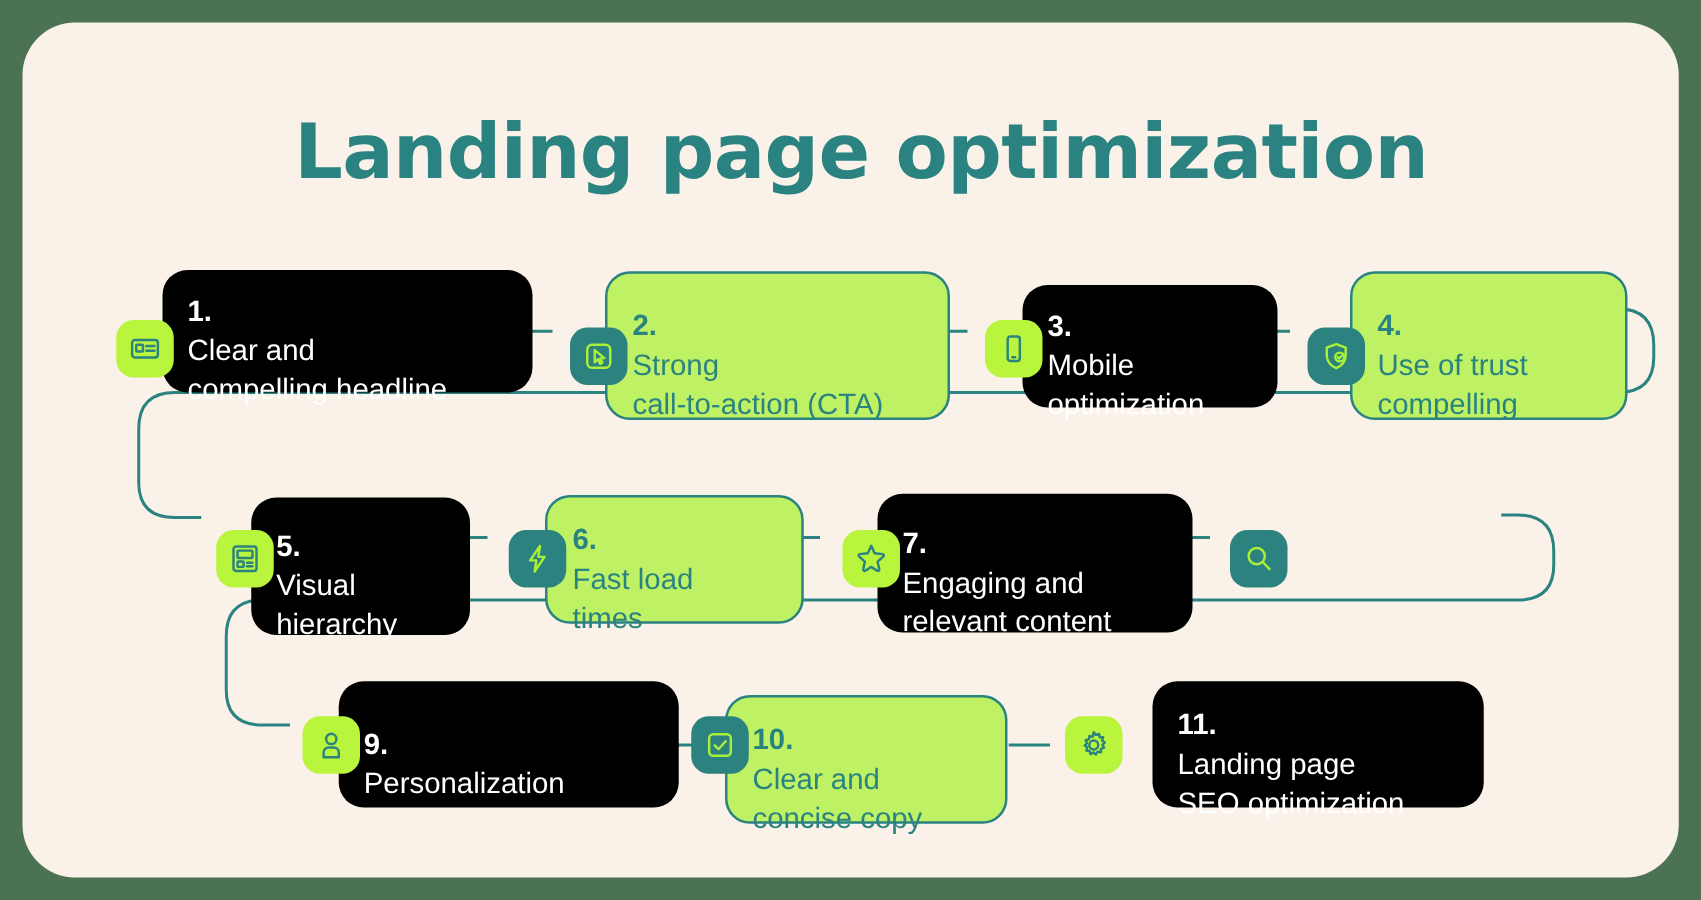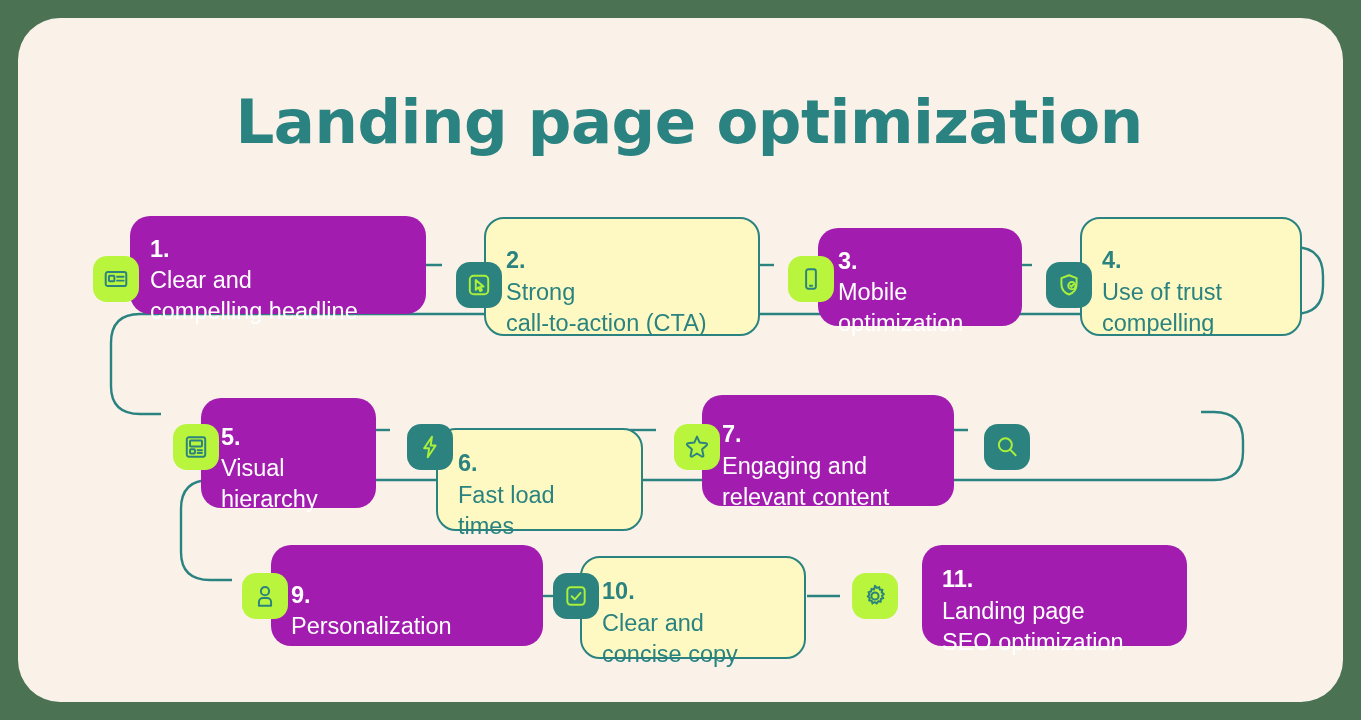--- a/index.html
+++ b/index.html
@@ -55,25 +55,25 @@
 
   
   .card {
     position: absolute;
     display: flex;
     align-items: center;
     border-radius: 20px;
     padding: 14px 20px;
   }
   .card.solid {
-    background: #a21caf;
+    background: #000000;
     color: #ffffff;
   }
   .card.outline {
-    background: #fef9c3;
+    background: #bef264;
     color: #2a8380;
     border: 2px solid #2a8380;
   }
   .card-text {
     font-size: 23.5px;
     line-height: 1.34;
     font-weight: 400;
     white-space: pre-line;
   }
   .card-text b { font-weight: bold; }
@@ -190,21 +190,21 @@
   <div class="badge lime" style="left:155px; top:406px;">
     <svg width="26" height="26" viewBox="0 0 24 24">
       <rect x="3.5" y="3" width="17" height="18" rx="2"></rect>
       <rect x="6.5" y="6" width="11" height="5.5" rx="0.7"></rect>
       <rect x="6.5" y="14" width="4.5" height="4" rx="0.7"></rect>
       <line x1="13.5" y1="15" x2="17.5" y2="15"></line>
       <line x1="13.5" y1="17.6" x2="17.5" y2="17.6"></line>
     </svg>
   </div>
 
-  <div class="card outline" style="left:418px; top:378px; width:207px; height:103px;margin-top:32px;">
+  <div class="card outline" style="left:418px; top:378px; width:207px; height:103px;">
     <div class="card-text">
       <b>6.</b>
       <span>Fast load
 times</span>
     </div>
   </div>
   <div class="badge teal" style="left:389px; top:406px;">
     <svg width="26" height="26" viewBox="0 0 24 24">
       <path d="M13.8 2.6 L6.6 13.2 H11.2 L9.9 21.4 L17.2 10.6 H12.6 Z"></path>
     </svg>

